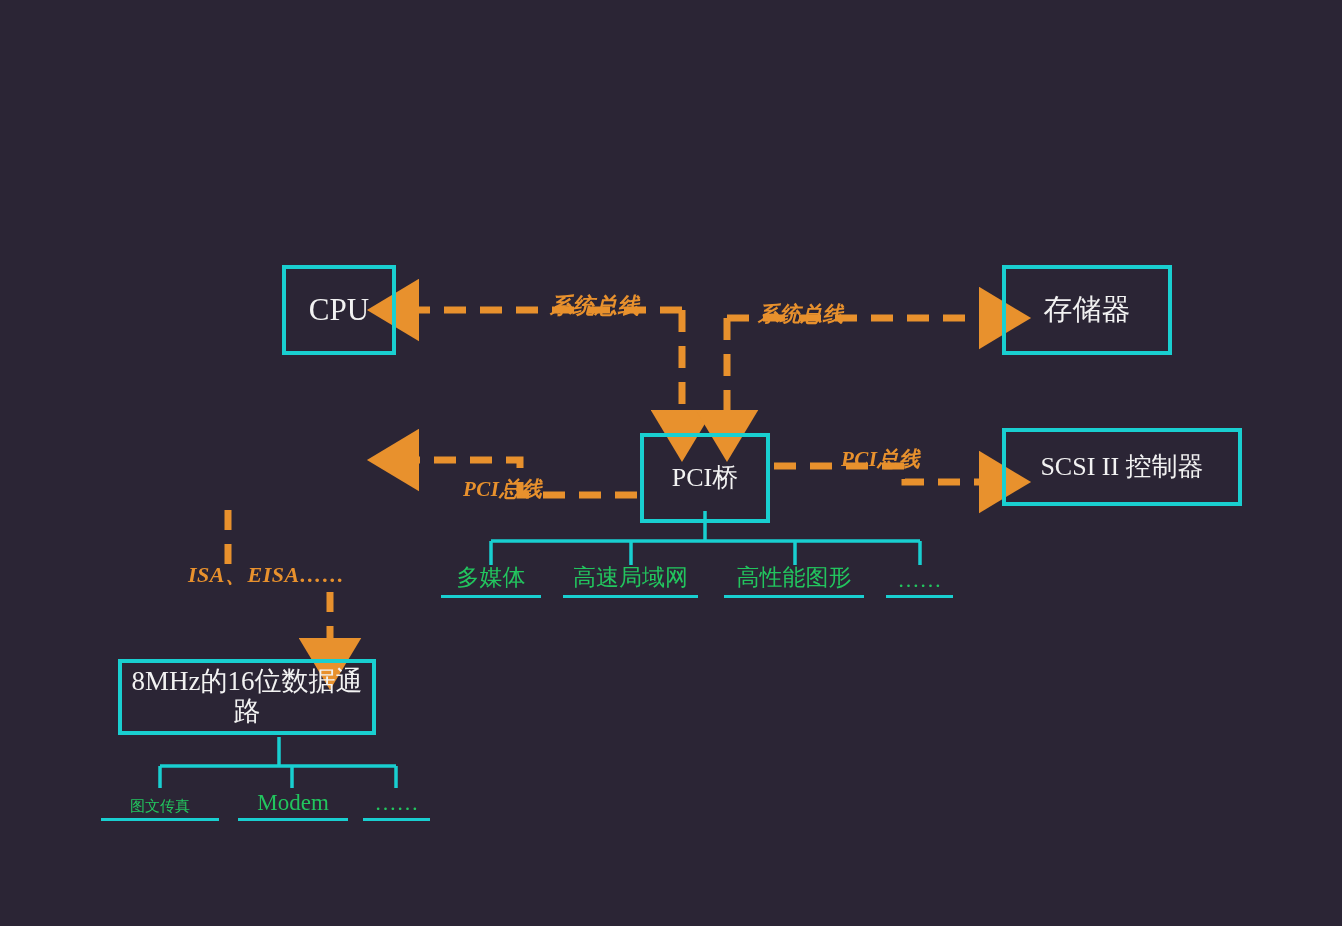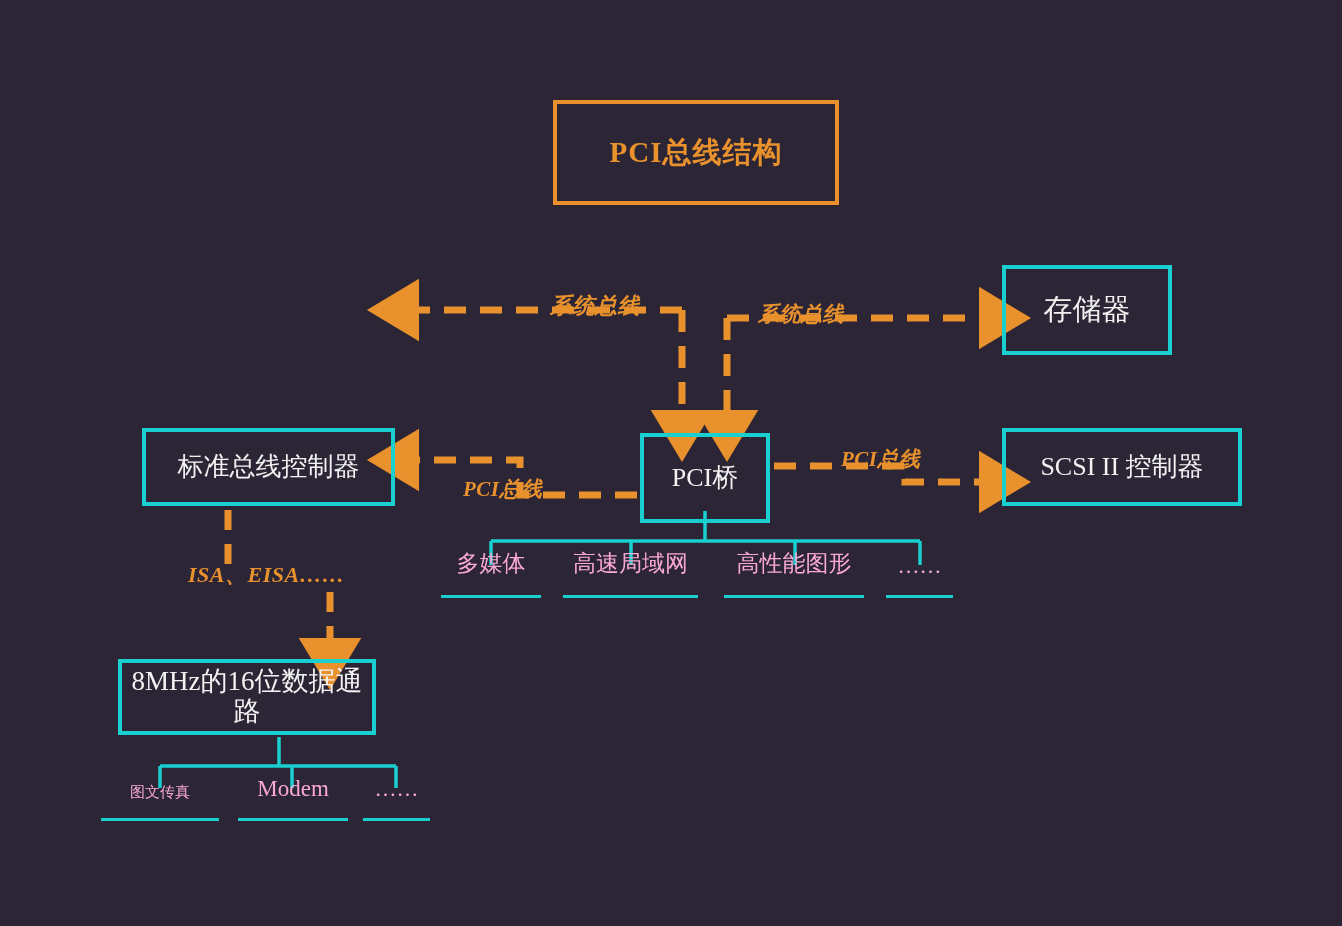--- a/index.html
+++ b/index.html
@@ -26,25 +26,25 @@
   .box.title{
     border:4px solid #e8912d;
     color:#e8912d;
     font-weight:bold;
     font-family:"Liberation Serif", serif;
   }
 
   .leaf{
     position:absolute;
     box-sizing:border-box;
-    color:#f9a8d4;
+    color:#22c55e;
     text-align:center;
     border-bottom:3px solid #19cfd0;
     display:flex;align-items:flex-end;justify-content:center;
-    padding-bottom:16px;
+    padding-bottom:2px;
     white-space:nowrap;
   }
 
   .wirelabel{
     position:absolute;
     color:#e8912d;
     font-style:italic;
     font-weight:bold;
     font-family:"Liberation Serif", serif;
     white-space:nowrap;
@@ -121,26 +121,25 @@
 
     <g stroke="#19cfd0" stroke-width="3.5" fill="none">
       <path d="M279,737 L279,766"></path>
       <path d="M160,766 L396,766"></path>
       <path d="M160,766 L160,788"></path>
       <path d="M292,766 L292,788"></path>
       <path d="M396,766 L396,788"></path>
     </g>
   </svg>
 
-  <div class="box title" id="title-box">PCI总线结构</div>
 
+  <div class="box cyan" id="box-cpu">CPU</div>
 
   <div class="box cyan" id="box-mem">存储器</div>
 
-  <div class="box cyan" id="box-stdbus">标准总线控制器</div>
 
   <div class="box cyan" id="box-pcibridge">PCI桥</div>
 
   <div class="box cyan" id="box-scsi">SCSI II 控制器</div>
 
   <div class="box cyan" id="box-datapath">8MHz的16位数据通路</div>
 
   <div class="leaf" id="leaf-0">多媒体</div>
   <div class="leaf" id="leaf-1">高速局域网</div>
   <div class="leaf" id="leaf-2">高性能图形</div>

